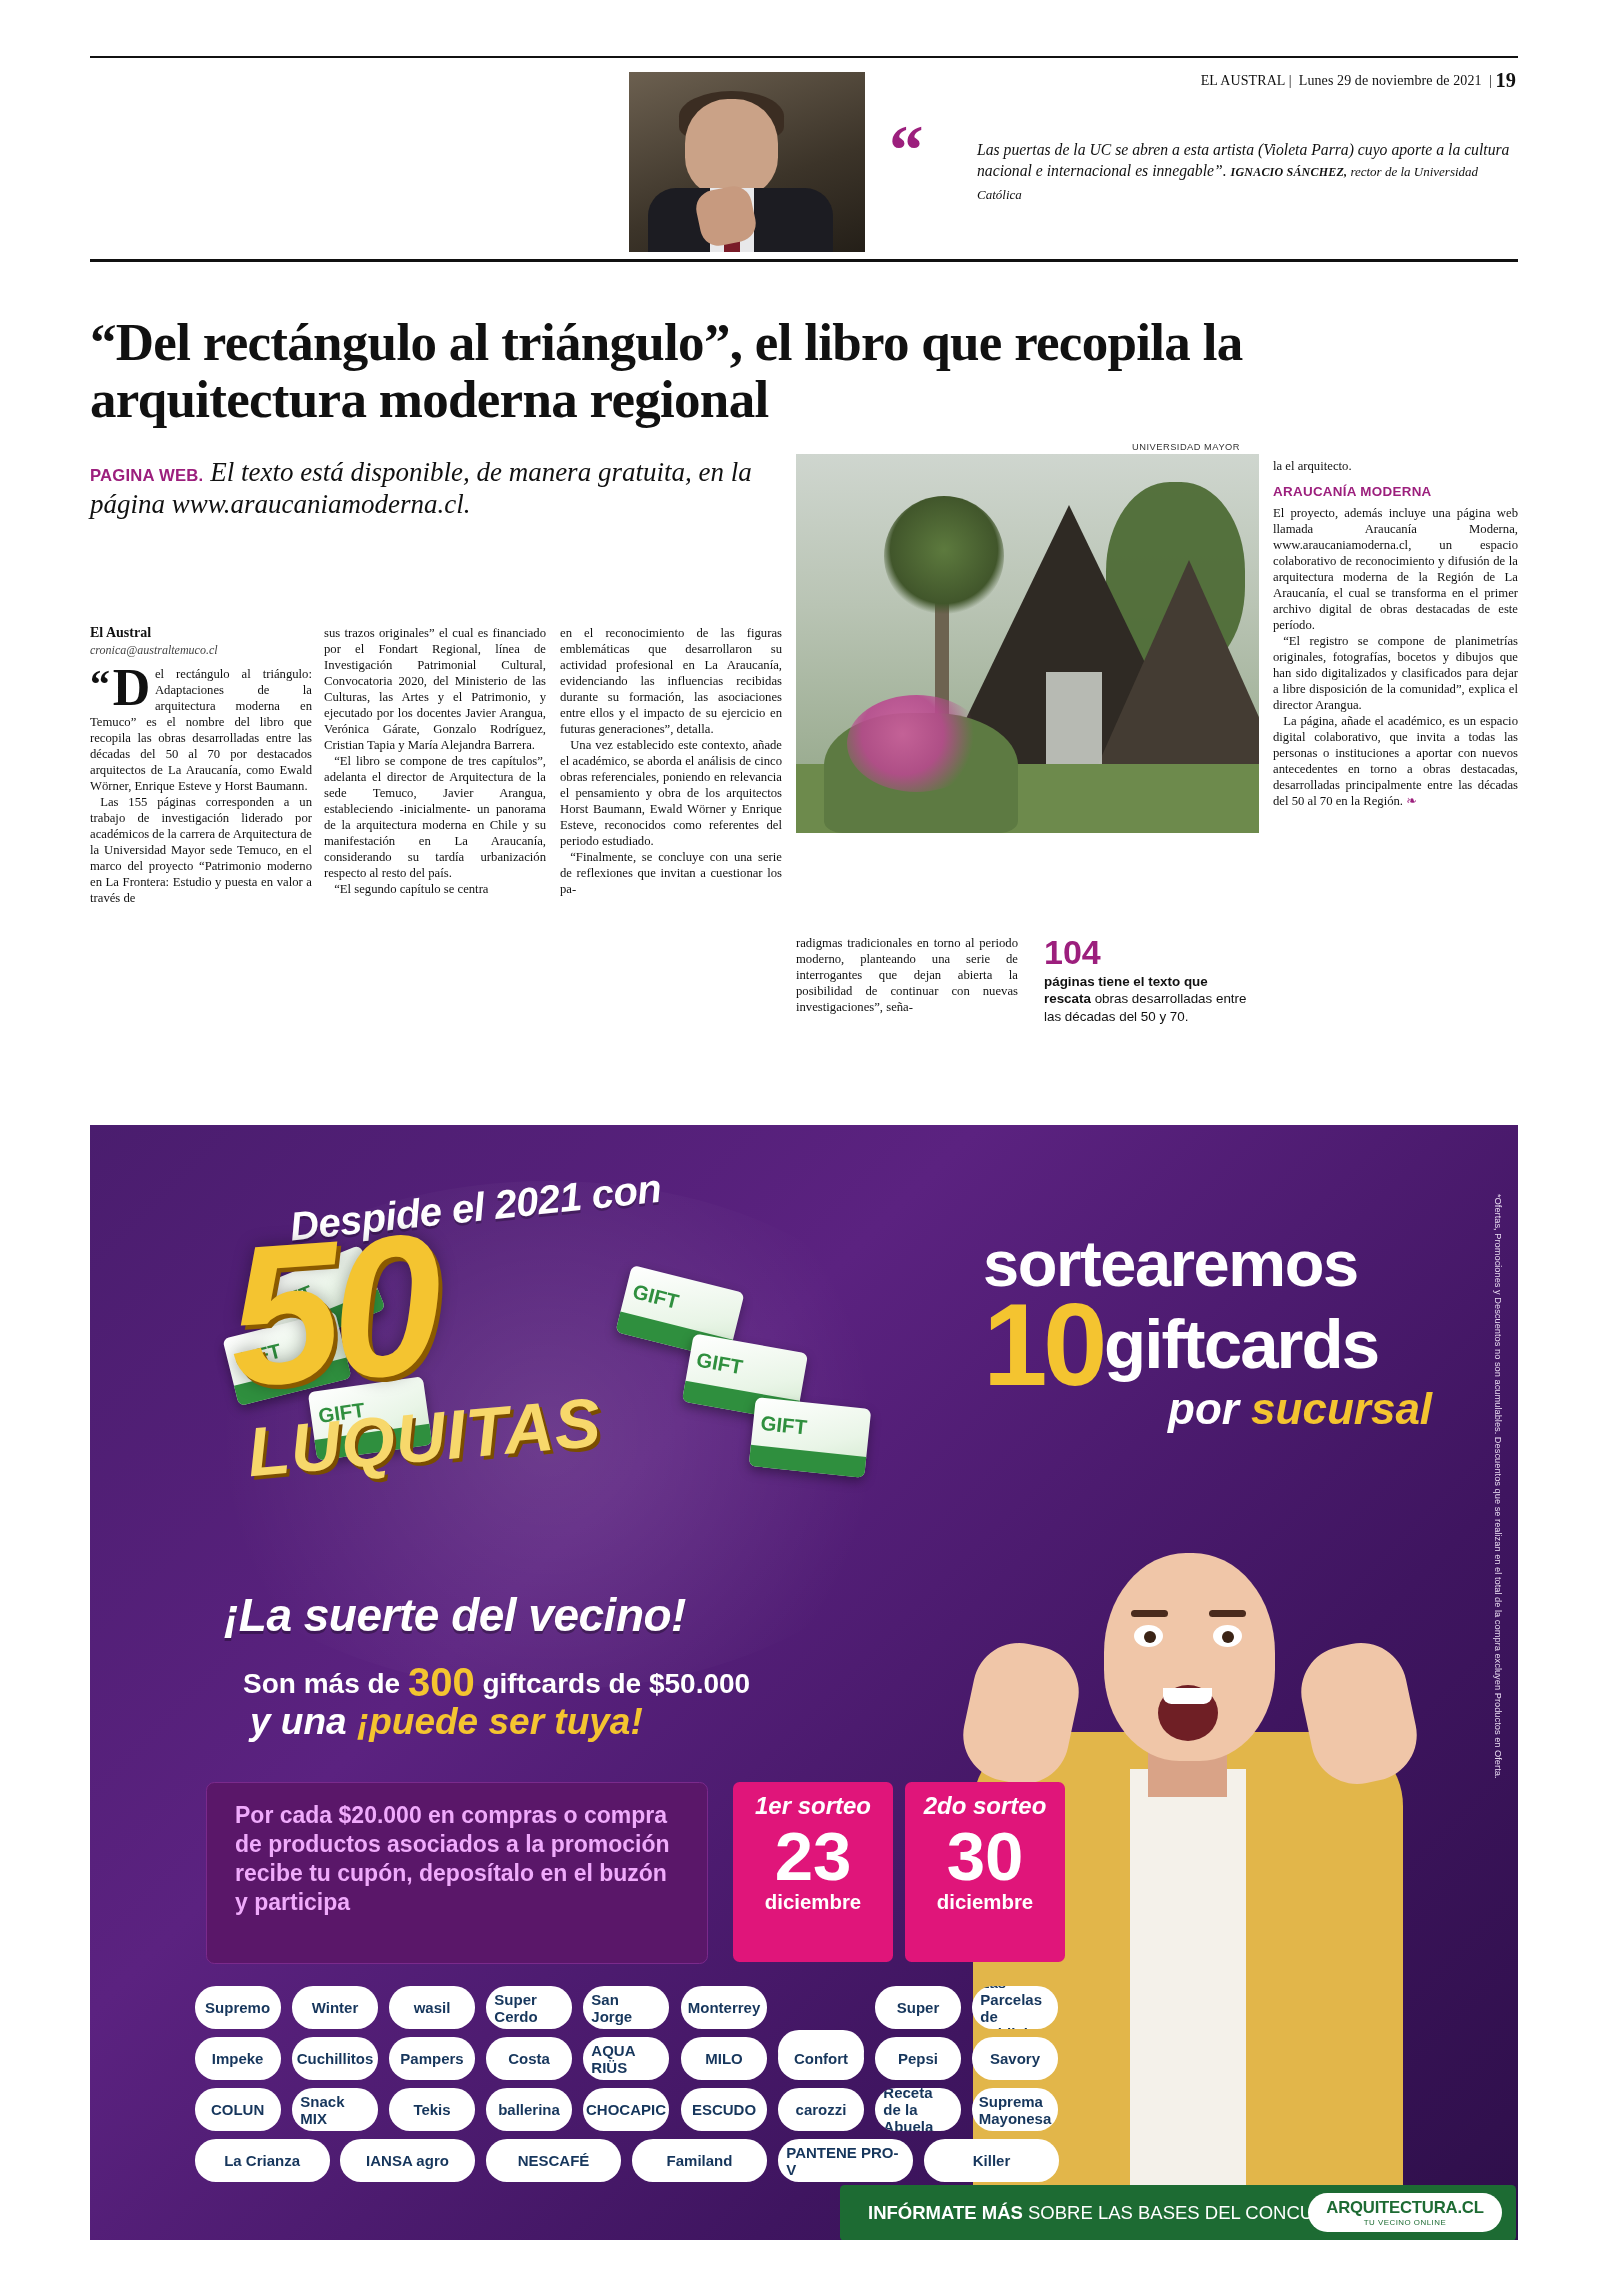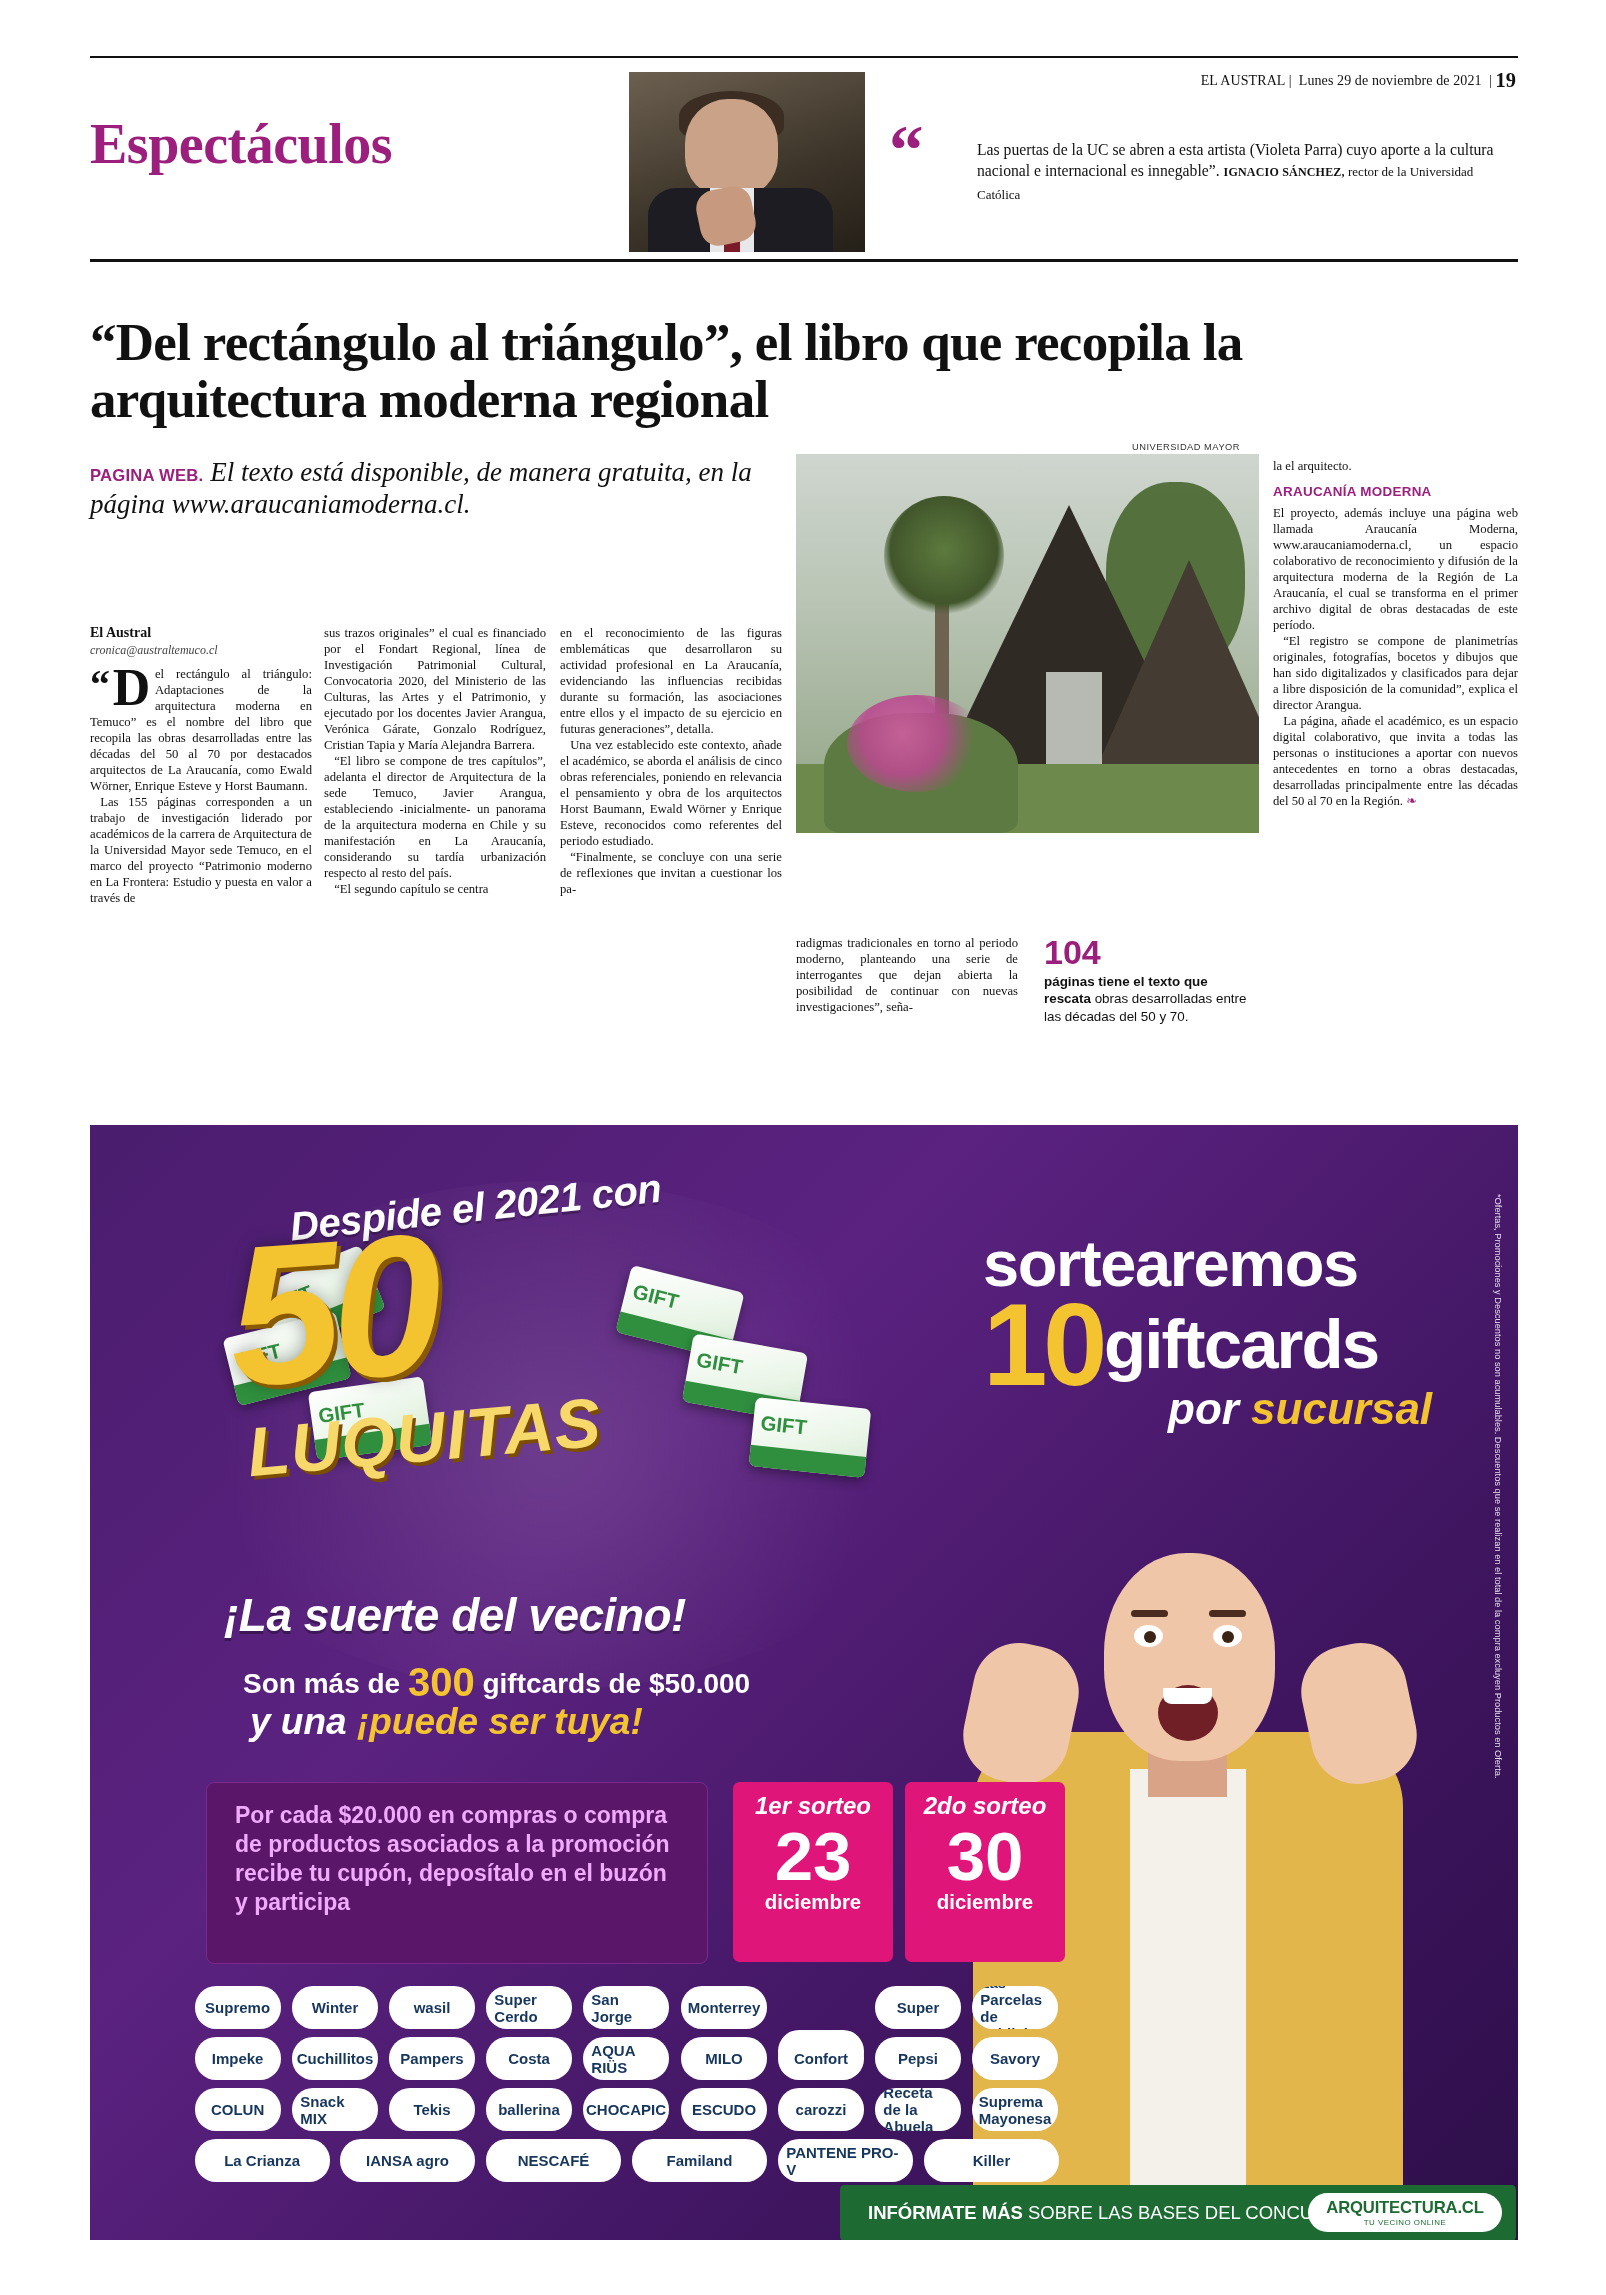--- a/index.html
+++ b/index.html
@@ -25,21 +25,21 @@
 
   .pullphoto{position:absolute;left:629px;top:72px;width:236px;height:180px;overflow:hidden;background:#4a4136;}
   .pullphoto .sky{position:absolute;inset:0;background:linear-gradient(160deg,#6c6050 0%,#3c3429 60%,#241f18 100%);}
   .pullphoto .head{position:absolute;left:56px;top:27px;width:93px;height:97px;border-radius:46% 46% 40% 40%;background:#caa287;}
   .pullphoto .hair{position:absolute;left:50px;top:18.5px;width:105px;height:51px;border-radius:50% 50% 30% 30%;background:#3b2d22;}
   .pullphoto .body{position:absolute;left:18.5px;top:116px;width:185px;height:74px;background:#1c1c22;border-radius:28px 28px 0 0;}
   .pullphoto .shirt{position:absolute;left:81px;top:116px;width:44px;height:69px;background:#e8e8ea;}
   .pullphoto .tie{position:absolute;left:95px;top:119px;width:15.7px;height:65px;background:#7a1c28;}
   .pullphoto .hand{position:absolute;left:69px;top:116px;width:56px;height:56px;border-radius:18.5px;background:#c79a7f;transform:rotate(-12deg);}
   .quotemark{position:absolute;left:889px;top:125px;font-family:"Liberation Serif",serif;font-size:69px;line-height:51px;color:#9c1f7d;font-weight:bold;}
-  .quotetext{position:absolute;left:977px;top:139px;width:541px;font-size:15.7px;line-height:21px;font-family:"Liberation Serif",serif;color:#111;}
+  .quotetext{position:absolute;left:977px;top:139px;width:541px;font-size:15.7px;line-height:21px;font-family:"Liberation Serif",serif;color:#111;font-style:italic;}
   .quoteauthor{font-weight:bold;font-size:12px;letter-spacing:0.2px;}
   .quoterole{font-size:13px;}
 
   .rule-thick{position:absolute;left:90px;top:259px;width:1428px;height:3.2px;background:#111;}
 
   
   .headline{
     position:absolute;left:90px;top:278px;width:1430px;
     font-family:"Liberation Serif",serif;font-weight:bold;
     font-size:53px;line-height:57px;letter-spacing:-0.7px;color:#111;
@@ -193,21 +193,20 @@
 
   <div class="masthead-rule"></div>
   <div class="dateline">
     <span>EL AUSTRAL</span>
     <span>|&nbsp;</span>
     <span>Lunes 29 de noviembre de 2021</span>
     <span>&nbsp;|</span>
     <span class="issue">19</span>
   </div>
 
-  <div class="section-title">Espectáculos</div>
 
   <div class="pullphoto">
     <div class="sky"></div>
     <div class="hair"></div>
     <div class="head"></div>
     <div class="body"></div>
     <div class="shirt"></div>
     <div class="tie"></div>
     <div class="hand"></div>
   </div>

